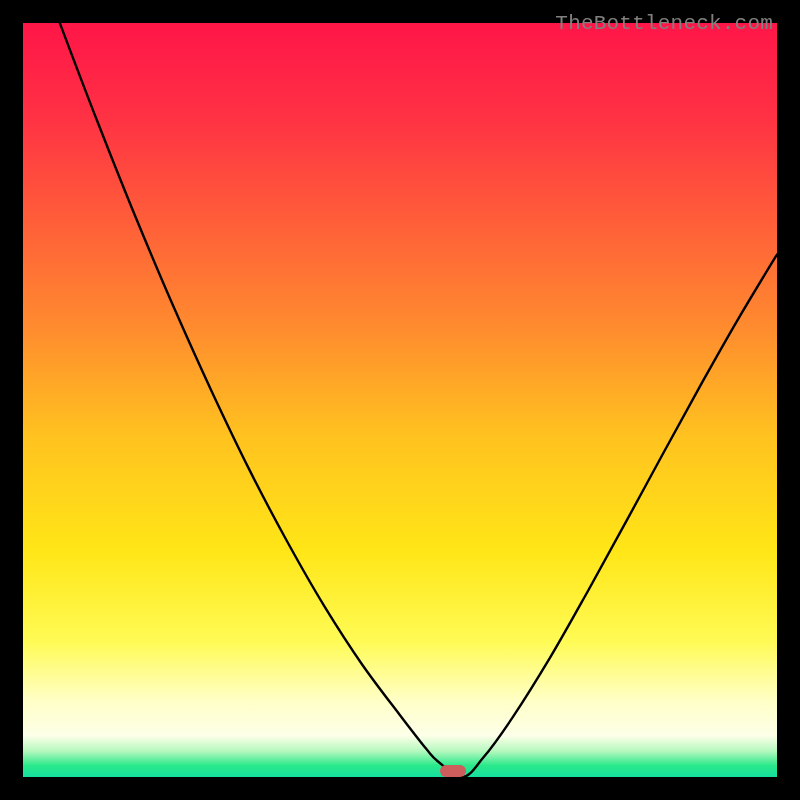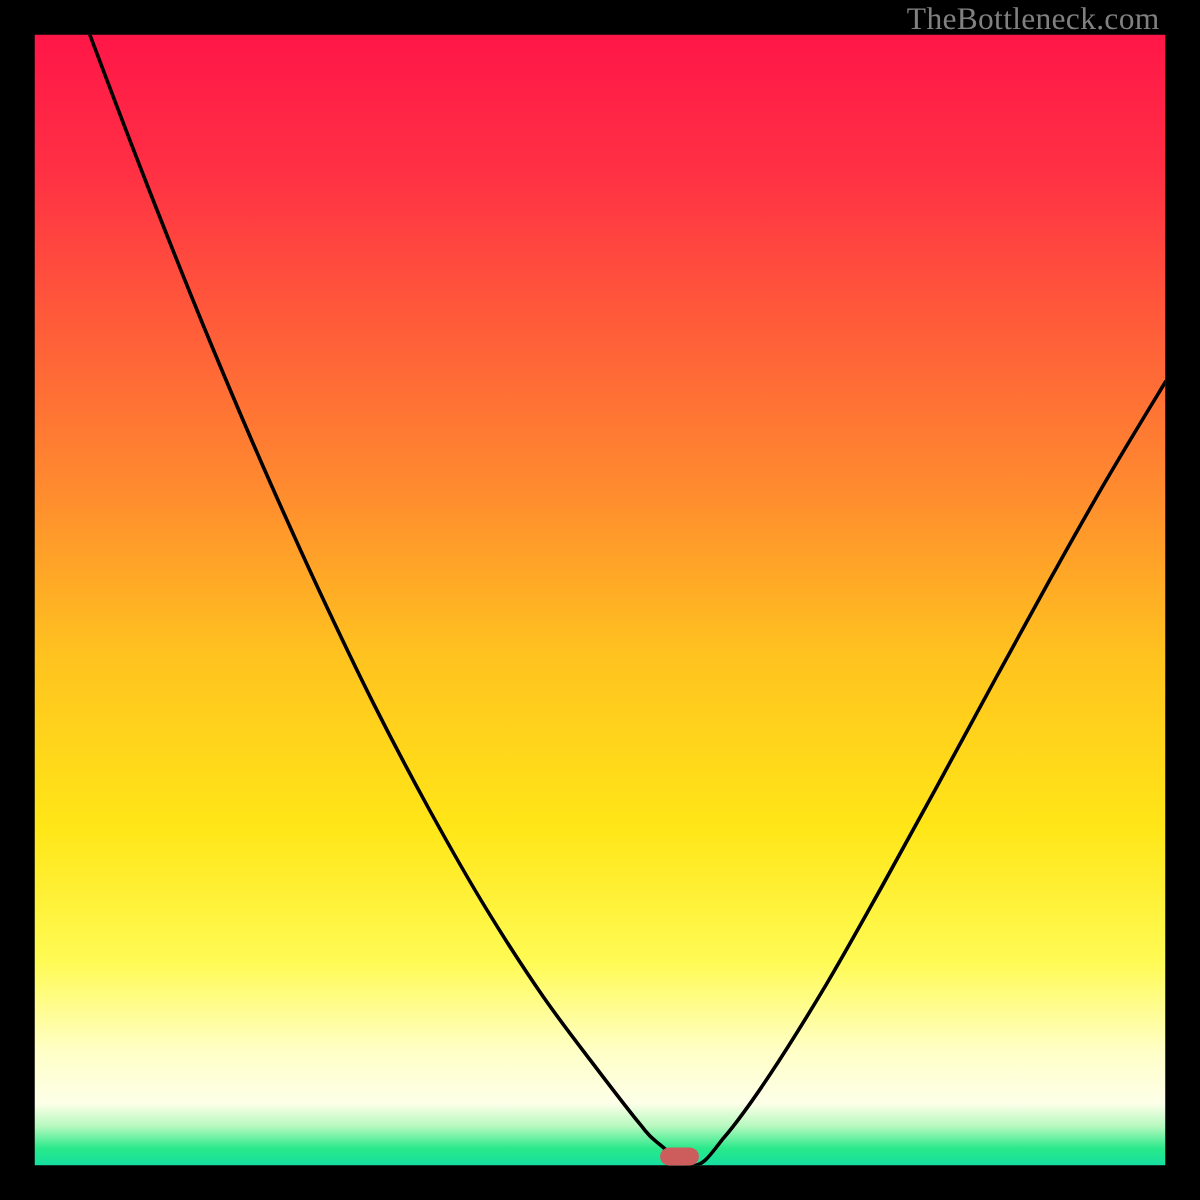--- a/index.html
+++ b/index.html
@@ -20,24 +20,24 @@
   }
   .plot {
     position: absolute;
     left: 0;
     top: 0;
     width: 754px;
     height: 754px;
   }
   .watermark {
     position: absolute;
-    top: 0;
+    top: 12px;
     right: 27px;
     color: #808080;
-    font-family: Liberation Serif, serif;
+    font-family: Liberation Mono, monospace;
     font-size: 21px;
     font-weight: 400;
     letter-spacing: 0.2px;
   }
   .curve {
     position: absolute;
     left: 0;
     top: 0;
     width: 754px;
     height: 754px;

